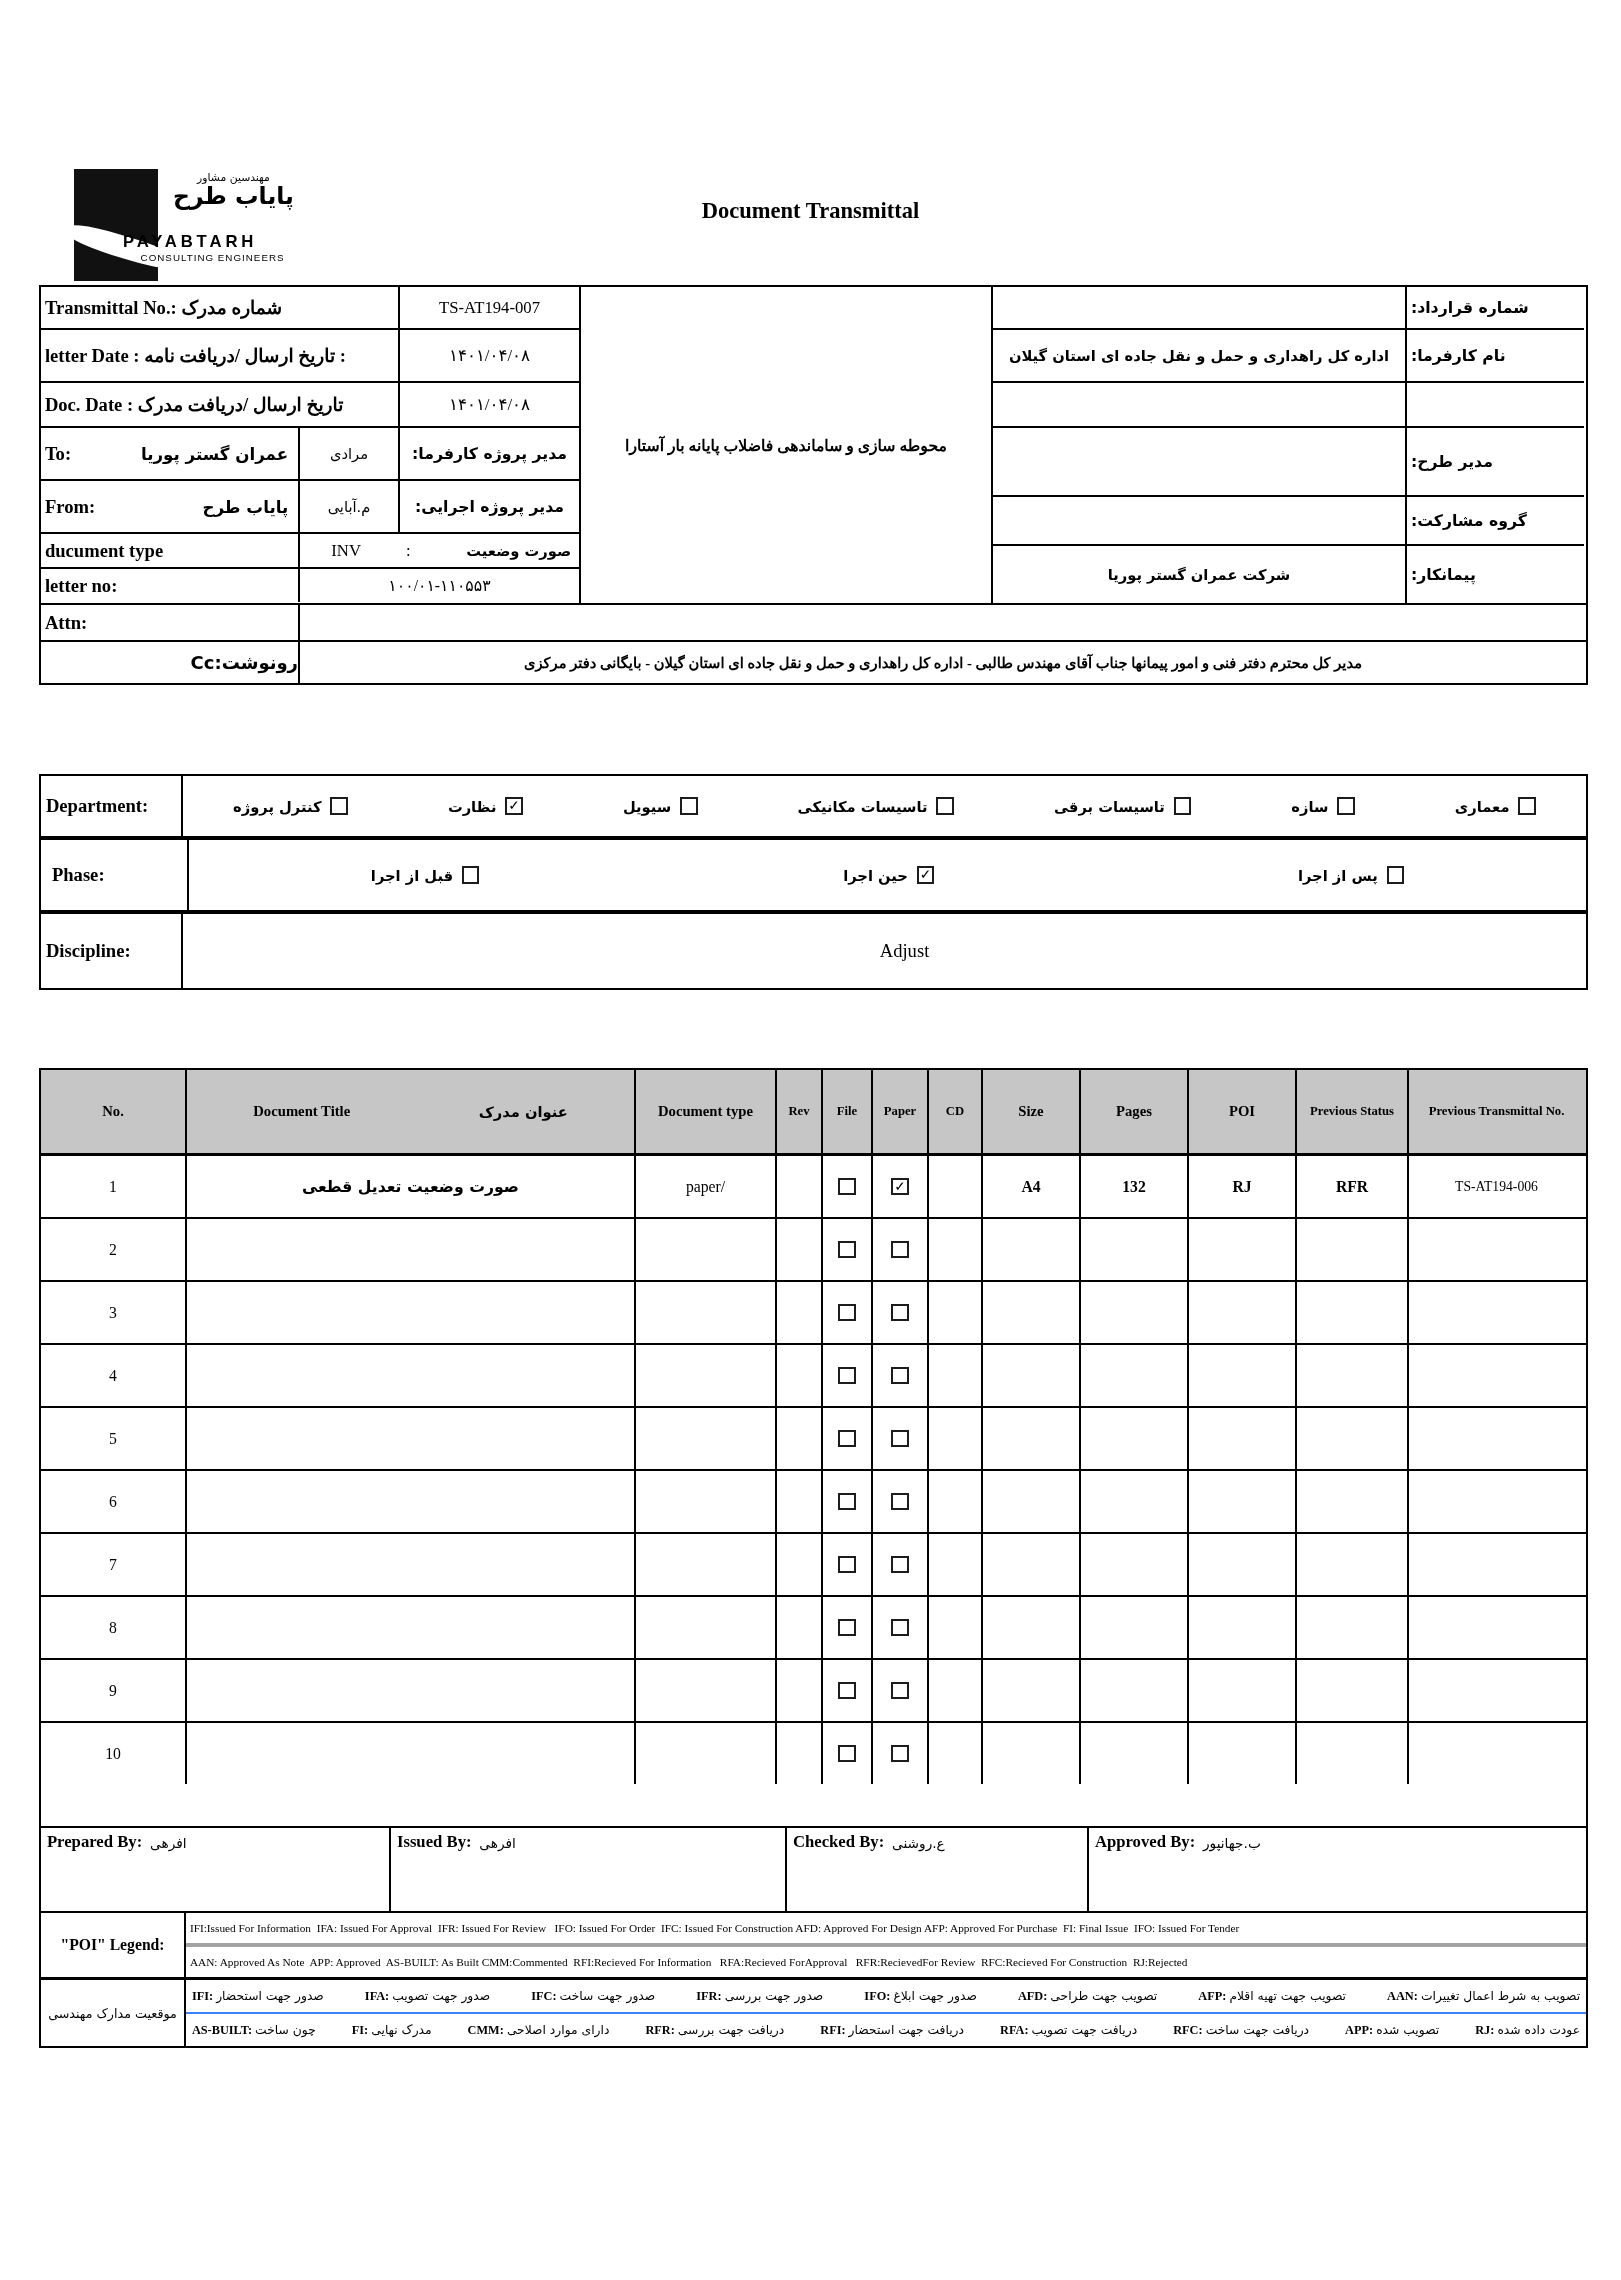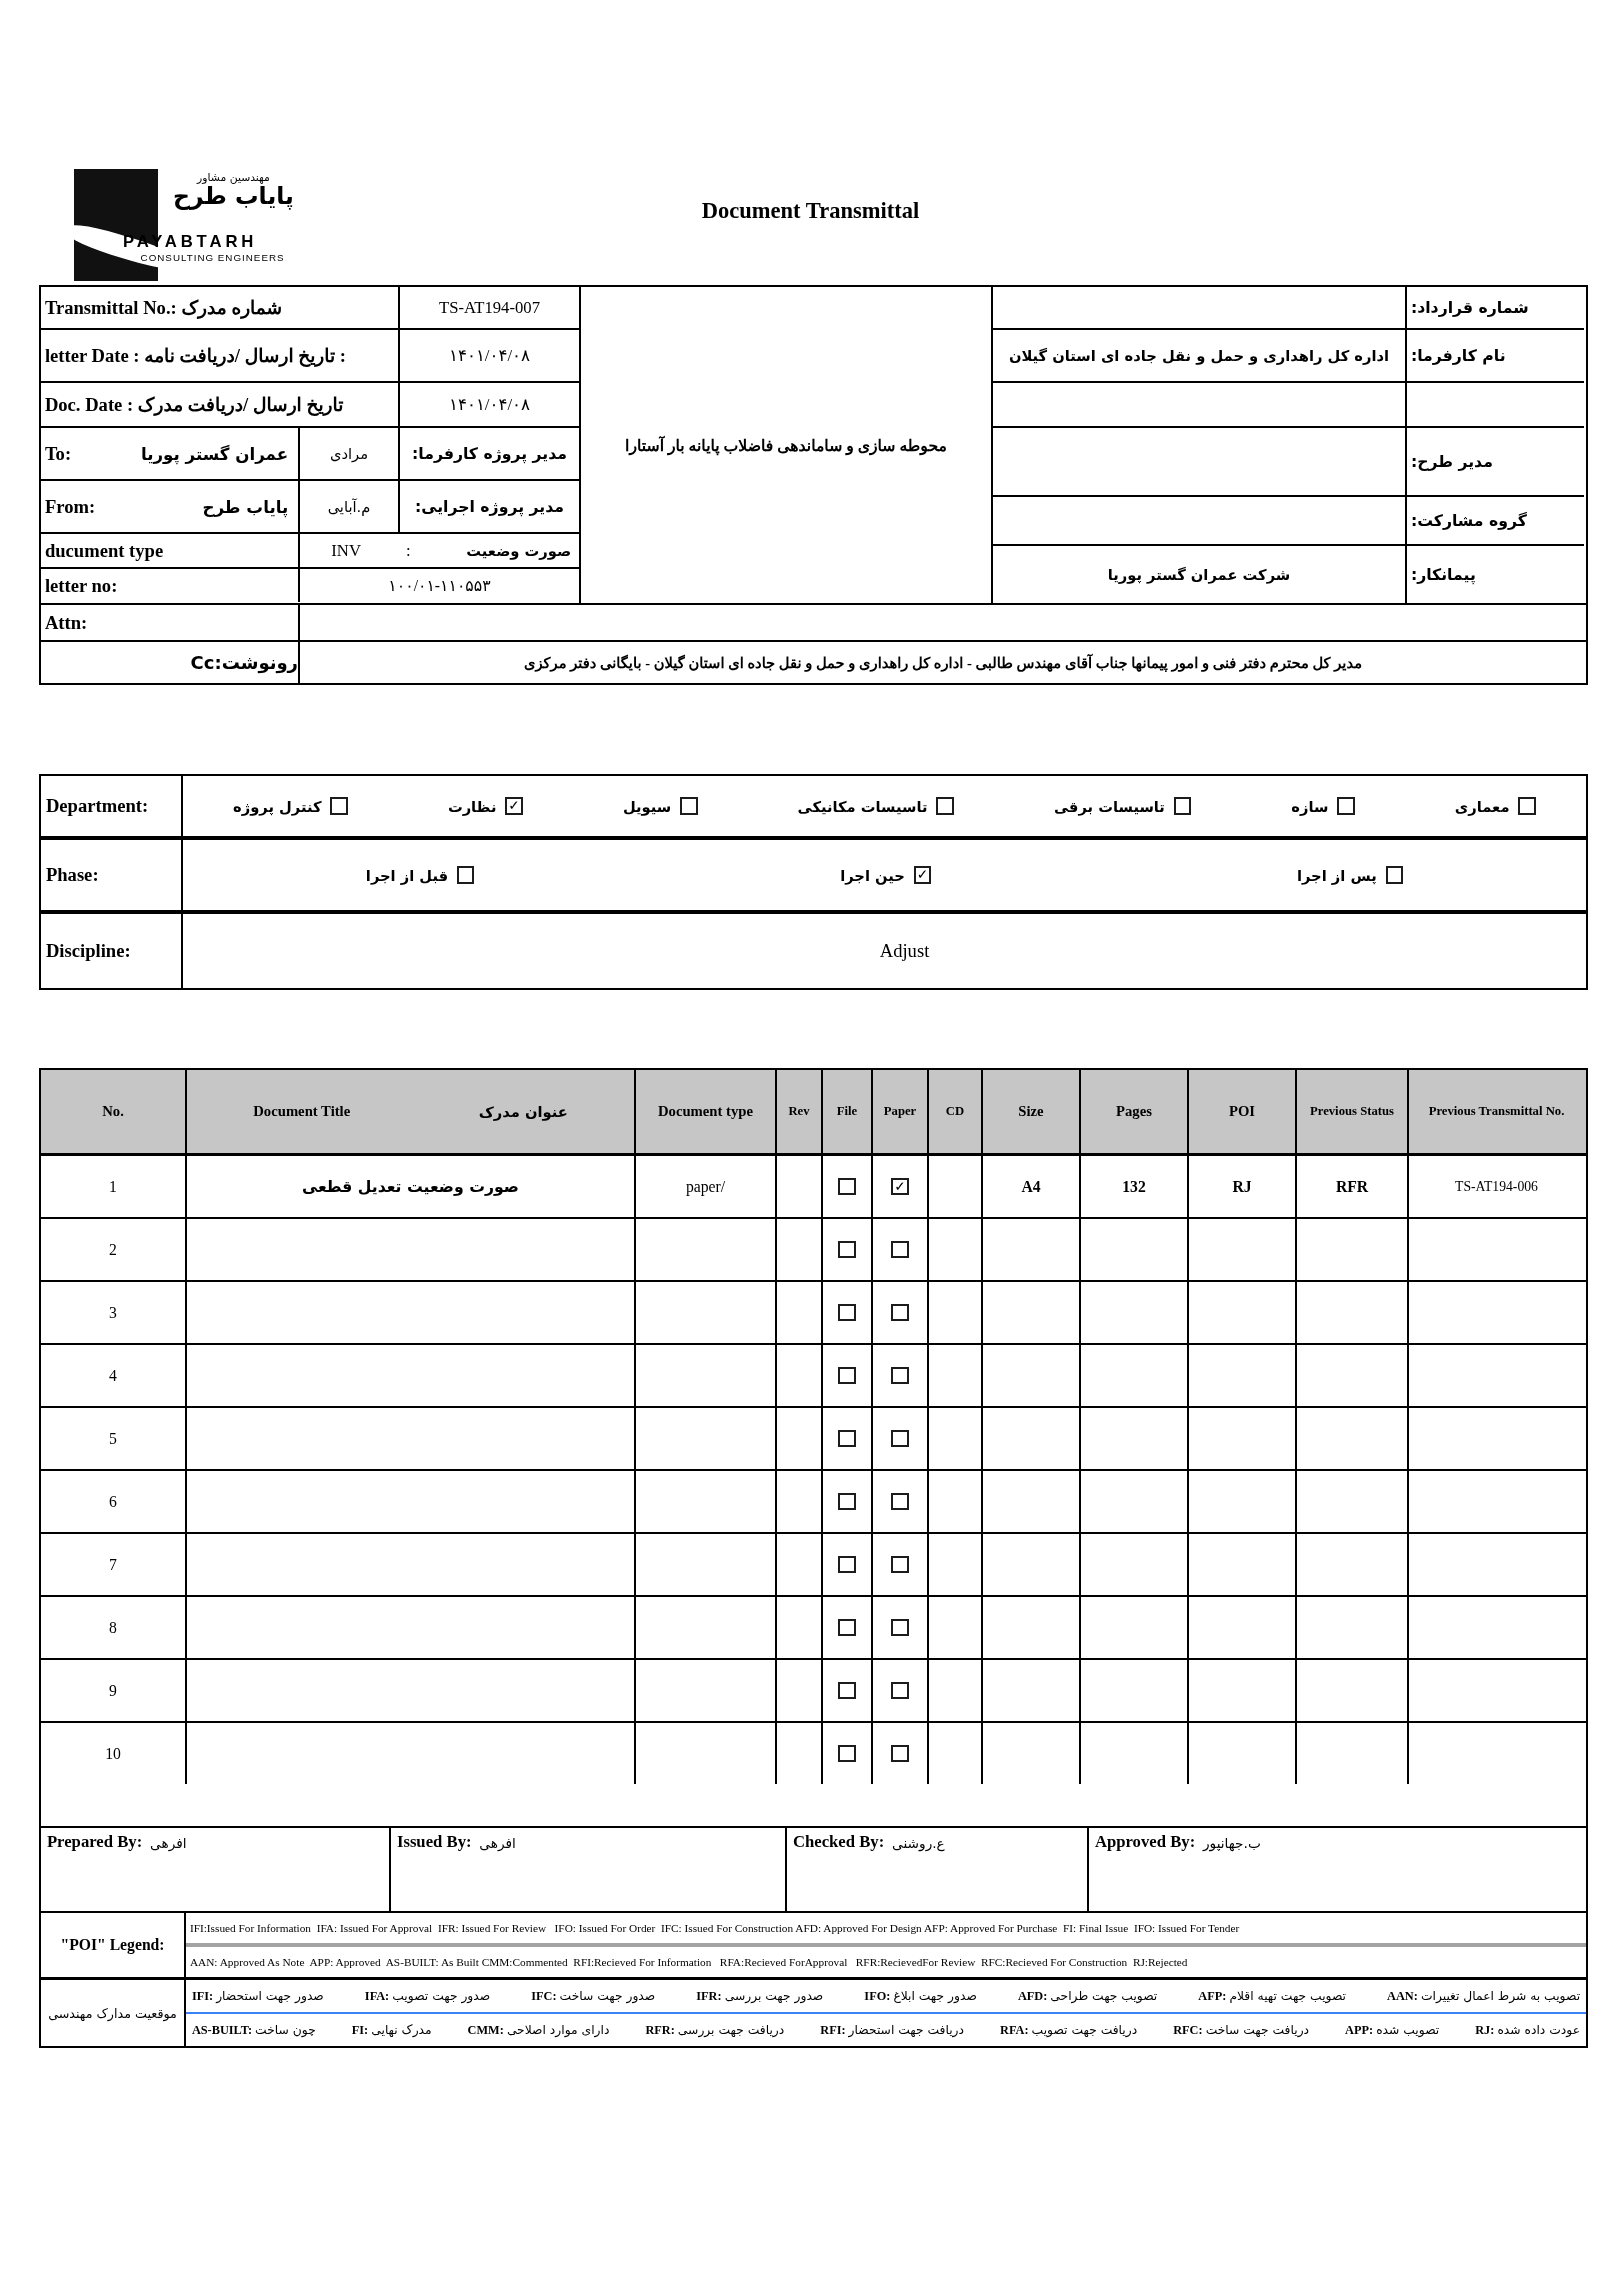--- a/index.html
+++ b/index.html
@@ -233,21 +233,21 @@
           <span class="ckitem">
             <span class="cklabel fa">نظارت</span>
             <span class="cb">✓</span>
           </span>
           <span class="ckitem">
             <span class="cklabel fa">کنترل پروژه</span>
             <span class="cb"></span>
           </span>
         </div>
     </div>
-    <div class="drow sep" style="height:74px;">
+    <div class="drow sep" style="height:74px;padding-left:6px;">
       <div class="dlbl">Phase:</div>
       <div class="dcontent">
           <span class="ckitem">
             <span class="cklabel fa">پس از اجرا</span>
             <span class="cb"></span>
           </span>
           <span class="ckitem">
             <span class="cklabel fa">حین اجرا</span>
             <span class="cb">✓</span>
           </span>

